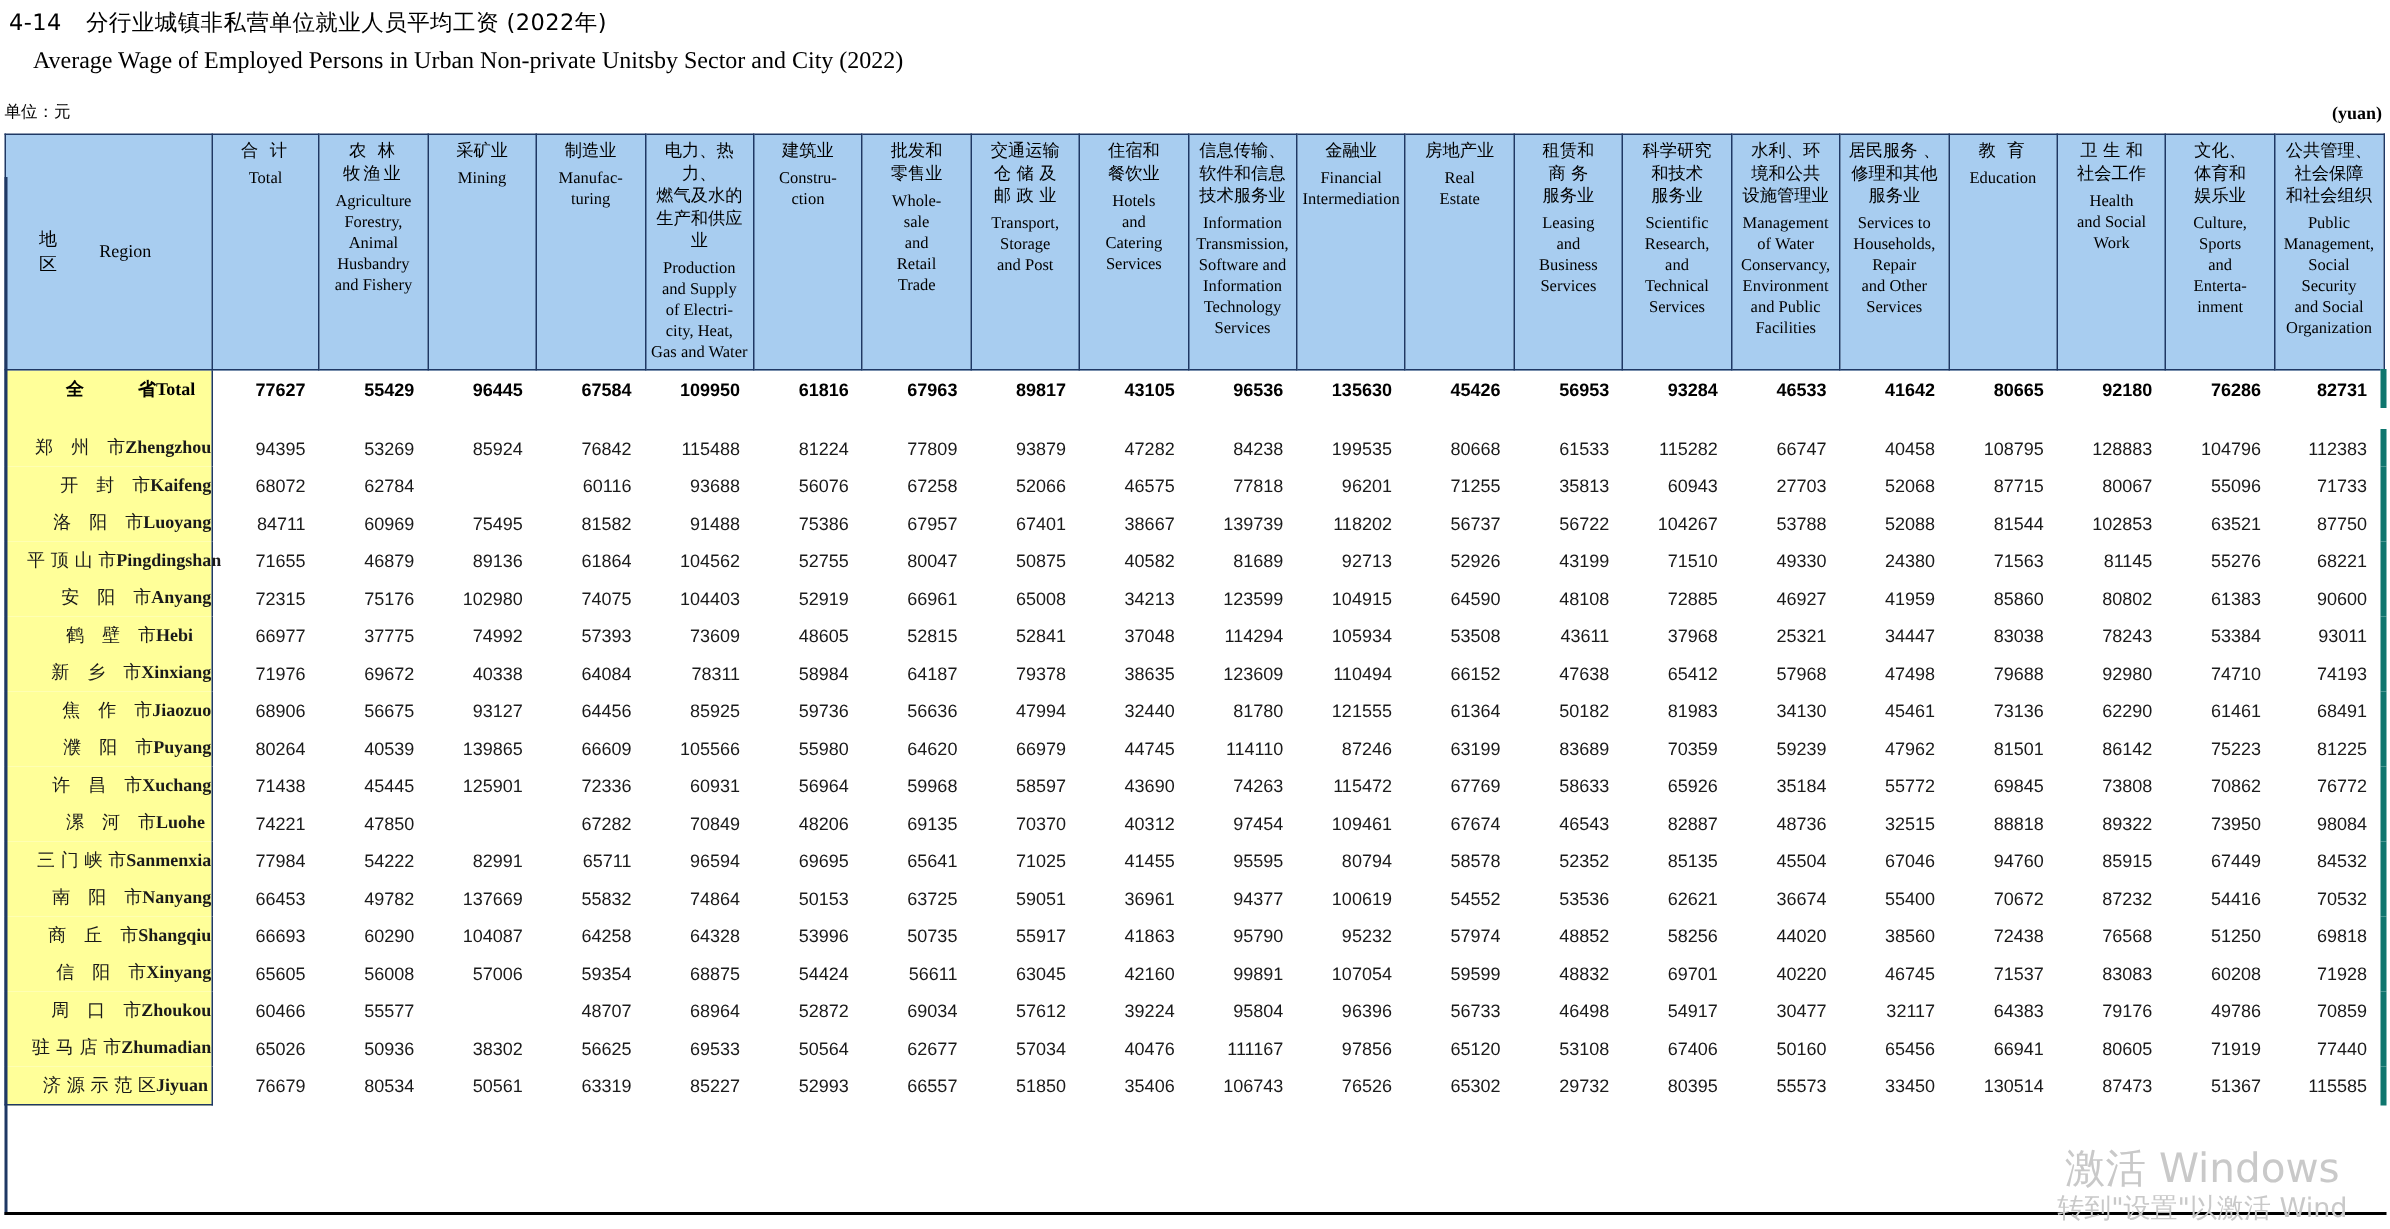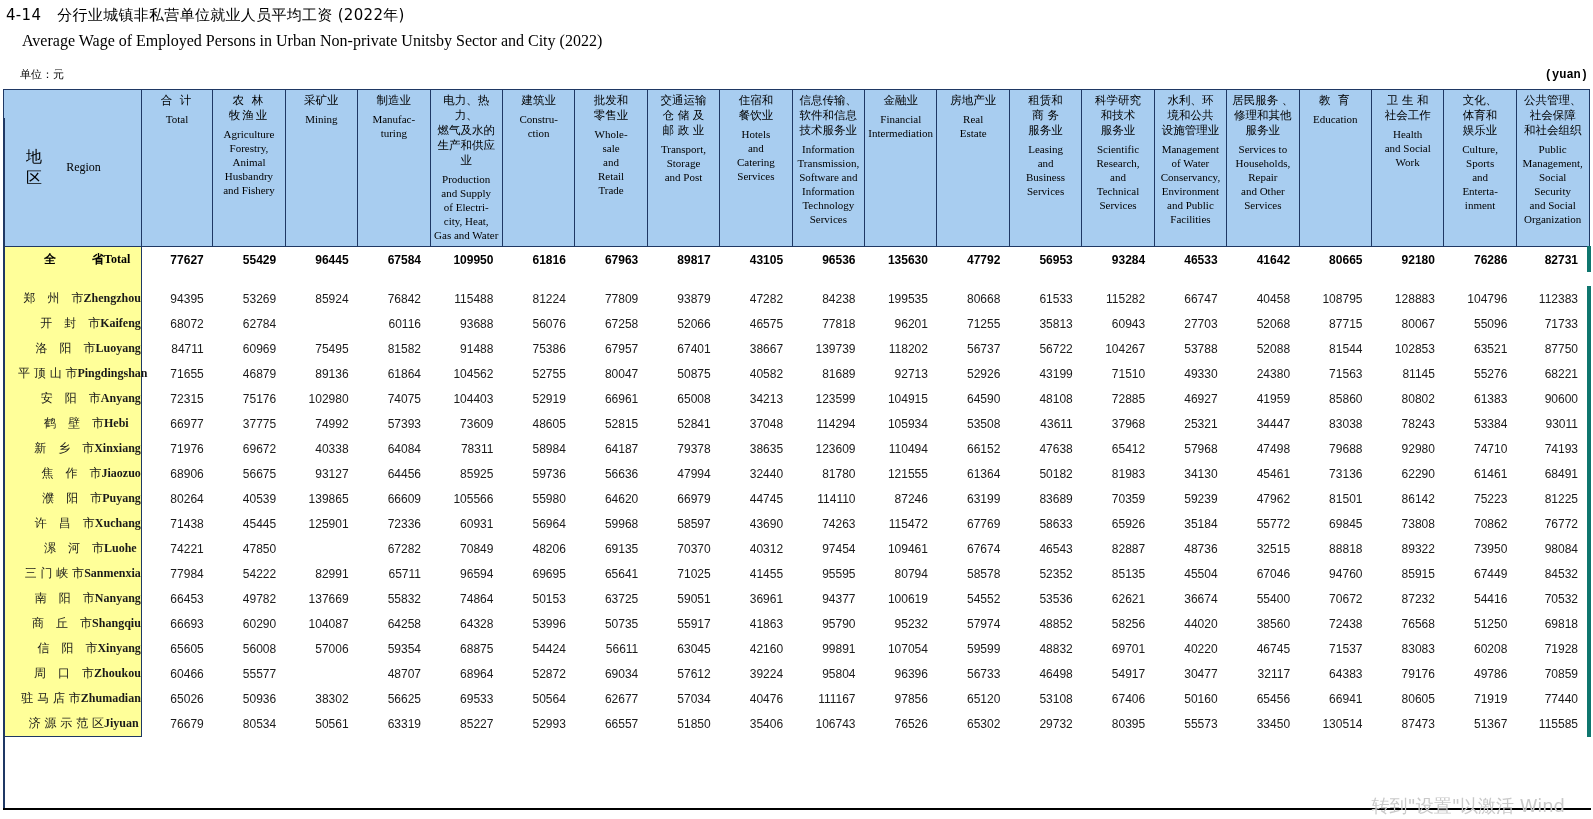--- a/index.html
+++ b/index.html
@@ -33,30 +33,30 @@
     white-space: nowrap;
   }
 
   .unit-row {
     position: relative;
     height: 22px;
     margin-top: 17px;
   }
   .unit-cn {
     position: absolute;
-    left: 20px;
+    left: 3px;
     top: 0;
     font-family: "DejaVu Sans", "Liberation Sans", sans-serif;
     font-size: 11px;
   }
   .unit-en {
     position: absolute;
     right: 5px;
     top: 1px;
-    font-family: Liberation Mono, monospace;
+    font-family: Liberation Serif, serif;
     font-size: 12px;
     font-weight: bold;
   }
 
   
   table.wage {
     border-collapse: collapse;
     table-layout: fixed;
     width: 1588px;
     margin-left: 3px;
@@ -80,21 +80,21 @@
   .region-head-inner {
     display: flex;
     justify-content: space-between;
     align-items: center;
     padding: 0 12px 0 22px;
     font-size: 12px;
   }
   .region-head-inner .cn {
     font-family: "DejaVu Sans", "Liberation Sans", sans-serif;
     letter-spacing: 6px;
-    font-size: 16px;
+    font-size: 12px;
   }
   .region-head-inner .en {
     font-family: "Liberation Serif", "DejaVu Serif", serif;
     font-size: 12px;
     margin-right: 26px;
     text-align: center;
   }
 
   .h-cn {
     font-family: "DejaVu Sans", "Liberation Sans", sans-serif;
@@ -405,21 +405,21 @@
         <td>55429</td>
         <td>96445</td>
         <td>67584</td>
         <td>109950</td>
         <td>61816</td>
         <td>67963</td>
         <td>89817</td>
         <td>43105</td>
         <td>96536</td>
         <td>135630</td>
-        <td>47792</td>
+        <td>45426</td>
         <td>56953</td>
         <td>93284</td>
         <td>46533</td>
         <td>41642</td>
         <td>80665</td>
         <td>92180</td>
         <td>76286</td>
         <td class="last-col">82731</td>
       </tr>
       <tr class="spacer">
@@ -949,14 +949,15 @@
         <td>51367</td>
         <td class="last-col">115585</td>
       </tr>
     </tbody>
 </table>
 
 <div class="table-left-rule"></div>
 <div class="table-bottom-rule"></div>
 
 <div class="watermark">
+  <div class="wm1">激活 Windows</div>
   <div class="wm2">转到"设置"以激活 Wind</div>
 </div>
 
 </body></html>

